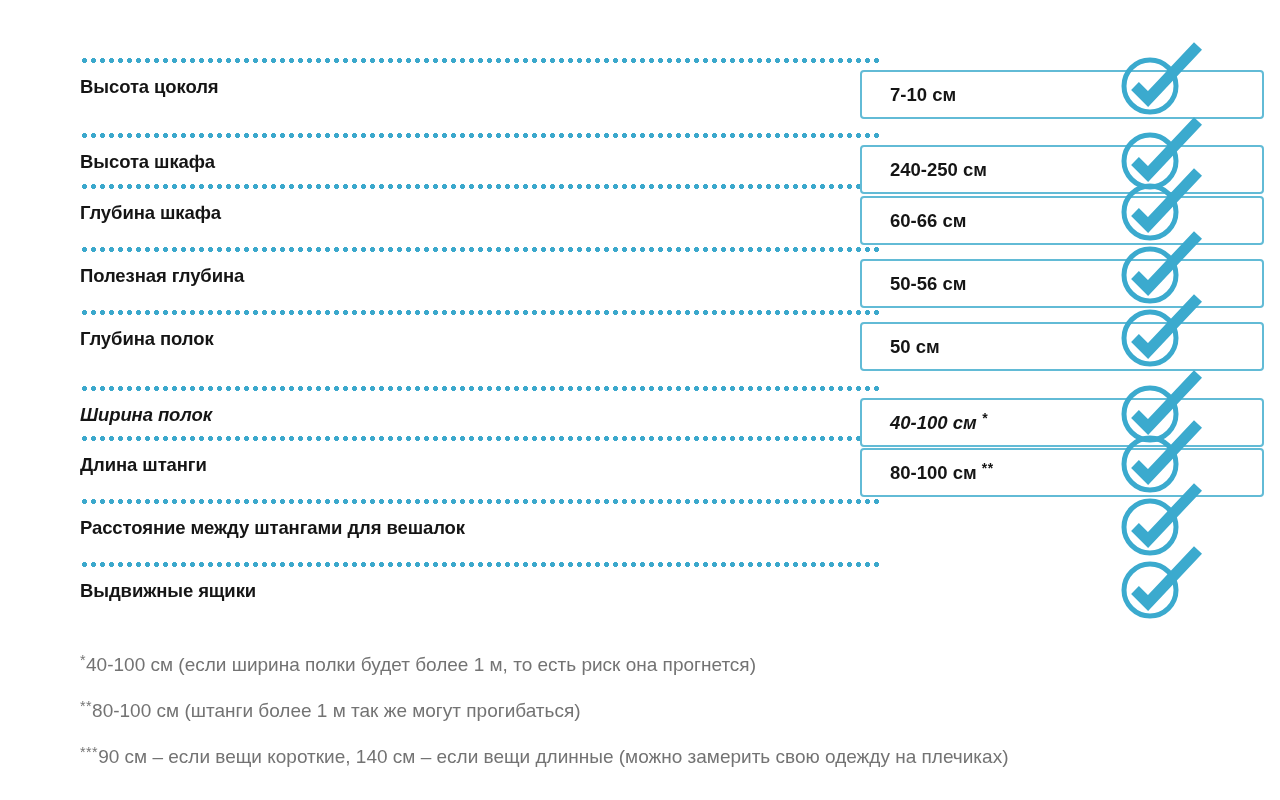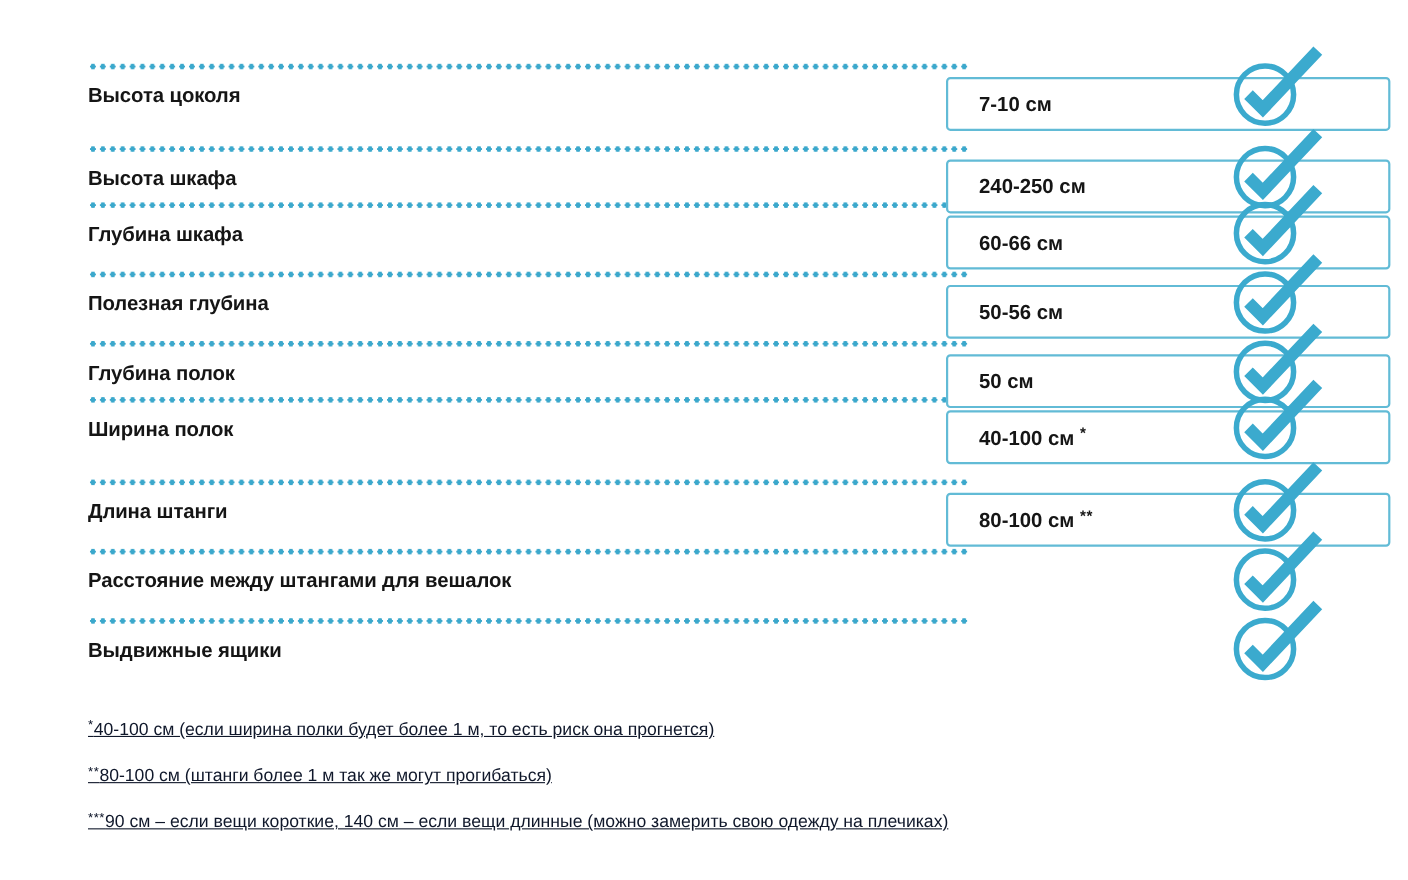--- a/index.html
+++ b/index.html
@@ -96,27 +96,26 @@
   }
   .check svg { display: block; width: 100%; height: 100%; overflow: visible; }
 
   #footnotes {
     position: absolute;
     left: 80px;
     top: 652px;
     width: 1100px;
   }
   .footnote {
-    font-size: 16px;
-    color: #0f172a;
+    font-size: 19px;
+    color: #737373;
     line-height: 1.2;
     margin-bottom: 21px;
     white-space: nowrap;
     font-weight: normal;
-    text-decoration: underline;
   }
   .sup {
     font-size: 0.75em;
     vertical-align: 0.42em;
     letter-spacing: 0.5px;
   }
 </style>
 </head>
 <body>
 
@@ -189,21 +188,21 @@
           <div><span>50 см</span></div>
         </div>
       </div>
       <div class="check">
         <svg viewBox="0 0 100 86">
           <circle cx="40" cy="42" r="26" fill="none" stroke="#3BAACE" stroke-width="5"></circle>
           <path d="M 25 42 L 38 55 L 88 2" fill="none" stroke="#3BAACE" stroke-width="11" stroke-linecap="butt" stroke-linejoin="miter"></path>
         </svg>
       </div>
     </div>
-    <div class="row" style="top: 361px;">
+    <div class="row" style="top: 386px; font-style: italic;">
       <div class="dots"></div>
       <div class="label">Ширина полок</div>
       <div class="valuebox">
         <div class="vtext">
           <div><span>40-100 см</span> <span class="sup">*</span></div>
         </div>
       </div>
       <div class="check">
         <svg viewBox="0 0 100 86">
           <circle cx="40" cy="42" r="26" fill="none" stroke="#3BAACE" stroke-width="5"></circle>

